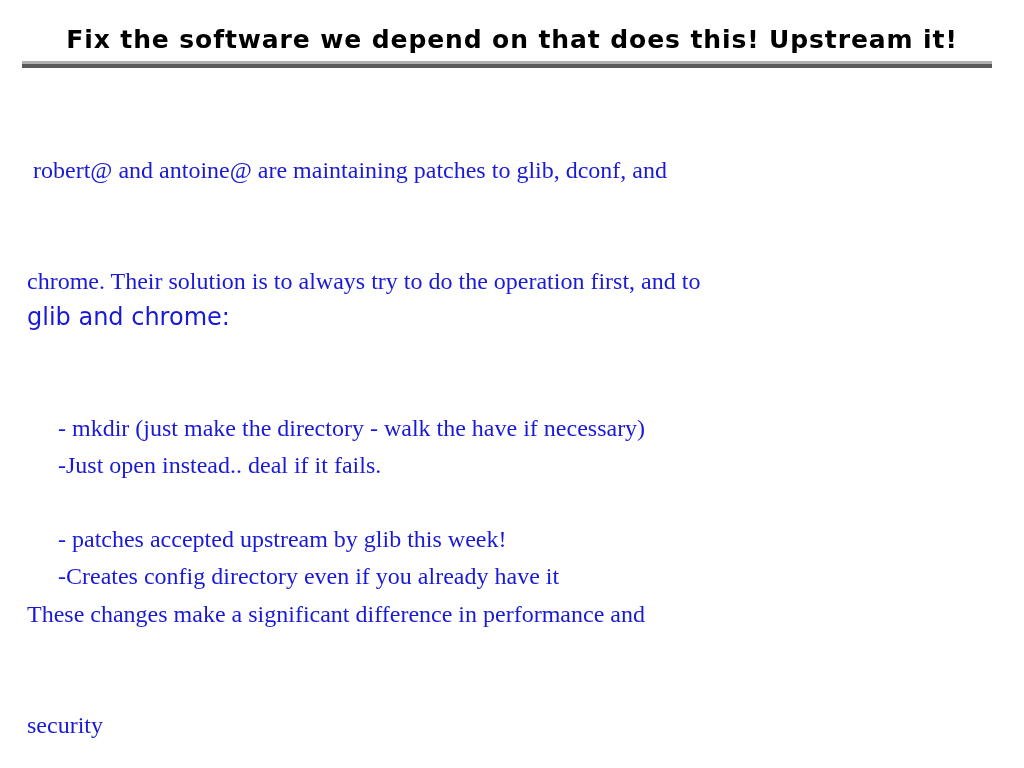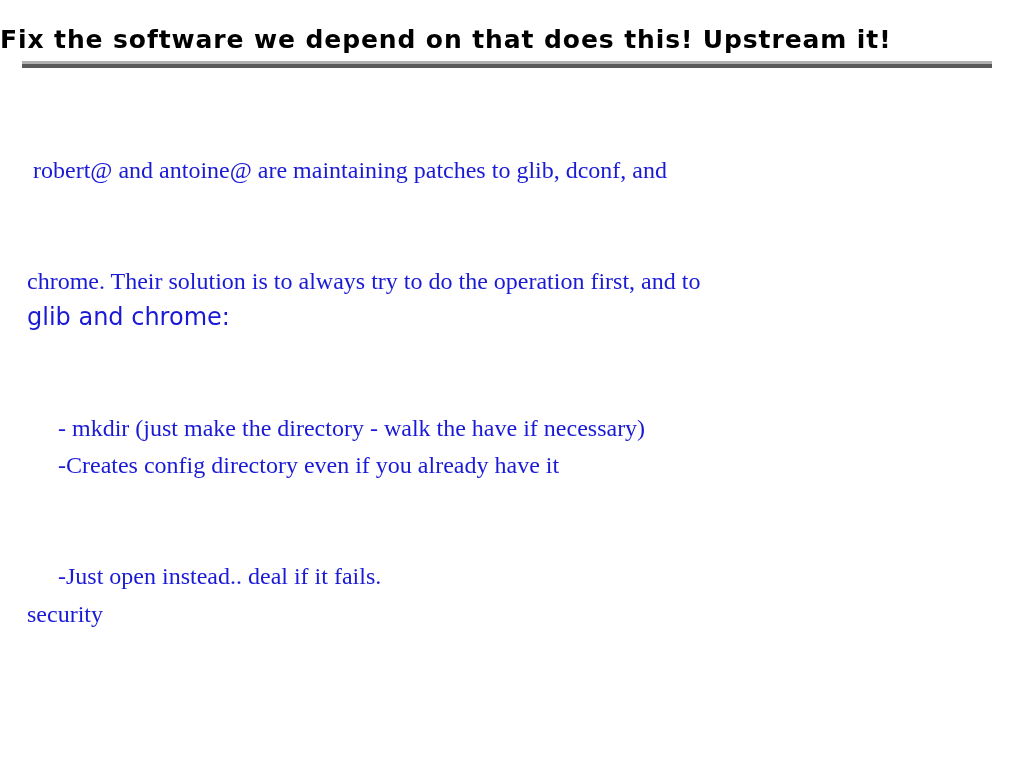--- a/index.html
+++ b/index.html
@@ -21,21 +21,21 @@
     height: 768px;
     background: #ffffff;
   }
 
   
   .title {
     position: absolute;
     left: 0;
     top: 24px;
     width: 1024px;
-    text-align: left;
+    text-align: center;
     color: #000000;
     font-family: "DejaVu Sans", sans-serif;
     font-weight: bold;
     font-size: 25px;
     letter-spacing: 0.9px;
     line-height: 32px;
     white-space: nowrap;
   }
 
   
@@ -120,32 +120,34 @@
       <div class="para">
         <div class="line lvl-0"> robert@ and antoine@ are maintaining patches to glib, dconf, and</div>
         <div class="line lvl-0">chrome. Their solution is to always try to do the operation first, and to</div>
       </div>
     </div>
 
     <div class="block" id="block-glib">
       <div class="para">
         <div class="head-line">glib and chrome:</div>
         <div class="line lvl-1">- mkdir (just make the directory - walk the have if necessary)</div>
+        <div class="line lvl-1">- patches accepted upstream by glib this week!</div>
       </div>
     </div>
 
     <div class="block" id="block-dconf">
       <div class="para">
+        <div class="line lvl-1">-Just open instead.. deal if it fails.</div>
         <div class="line lvl-1">-Creates config directory even if you already have it</div>
-        <div class="line lvl-1">-Just open instead.. deal if it fails.</div>
       </div>
     </div>
 
     <div class="block" id="block-results">
       <div class="para">
+        <div class="line lvl-0">These changes make a significant difference in performance and</div>
         <div class="line lvl-0">security</div>
         
         
       </div>
     </div>
 
   </div>
 </div>
 
 </body></html>

